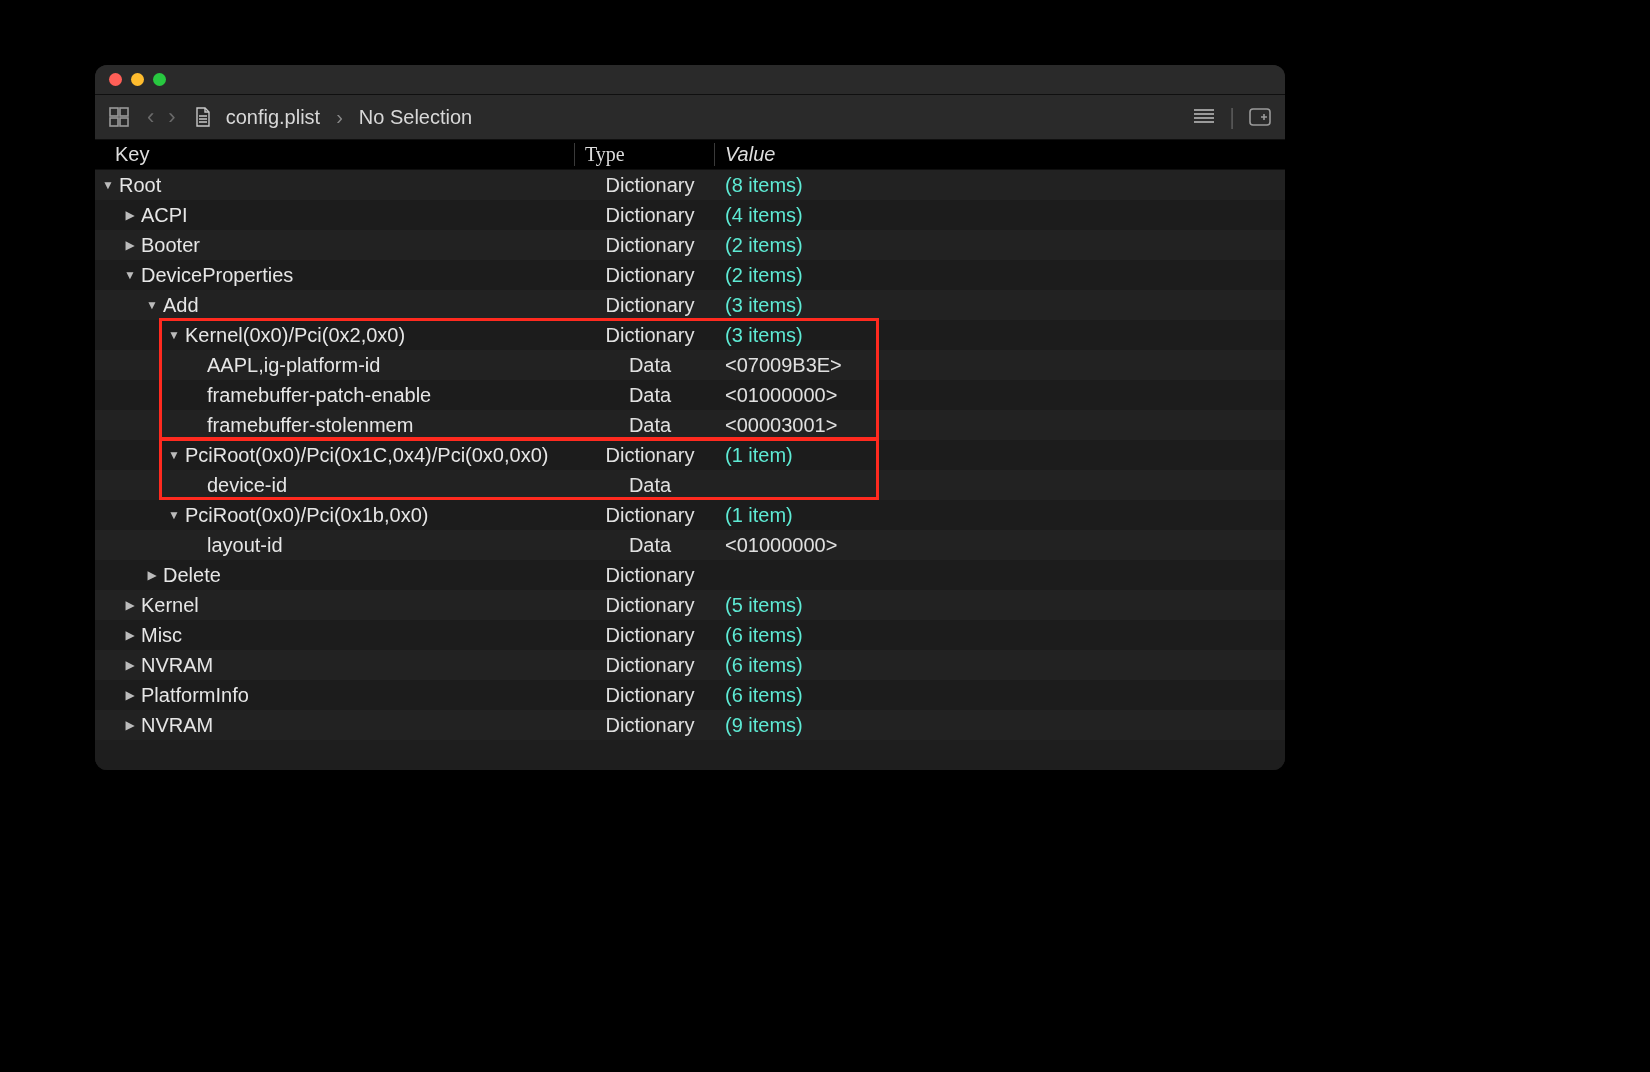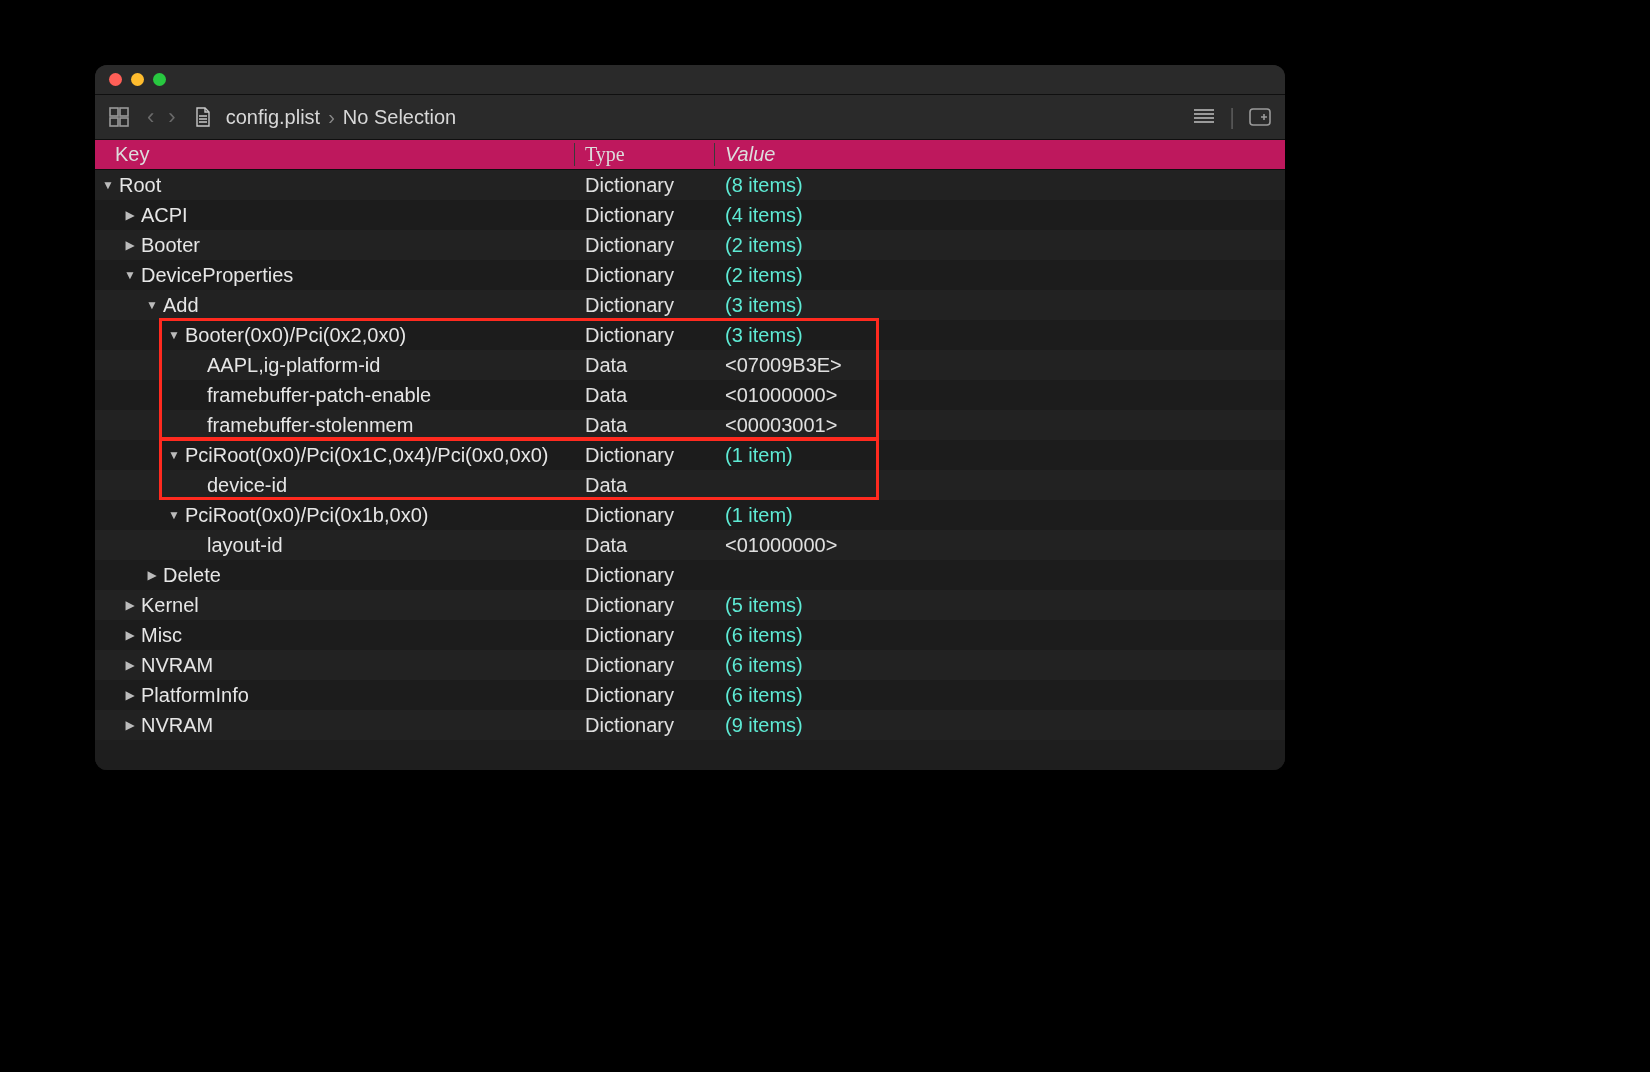--- a/index.html
+++ b/index.html
@@ -49,28 +49,28 @@
     display: flex;
     align-items: center;
     padding: 0 14px;
     gap: 14px;
     border-bottom: 1px solid #0f0f0f;
   }
   .tbicon { color: #9a9a9a; display: inline-flex; align-items: center; }
   .tbicon svg { display: block; }
   .navbtns { display:flex; gap:6px; }
   .navbtn { color:#6a6a6a; font-size:22px; padding:0 4px; user-select:none;}
-  .breadcrumb { display:flex; align-items:center; gap:8px; color:#d8d8d8; }
+  .breadcrumb { display:flex; align-items:center; gap:16px; color:#d8d8d8; }
   .breadcrumb .sep { color:#888; }
   .spacer { flex: 1; }
 
   
   .colhead {
     height: 30px;
-    background: #be185d;
+    background: #000000;
     display: flex;
     align-items: center;
     border-bottom: 1px solid #0f0f0f;
     font-weight: 400;
     color:#ddd;
     justify-content:center;
   }
   .col-key   { width: 480px; padding-left: 20px; border-right: 1px solid #3a3a3a; }
   .col-type  { width: 140px; padding-left: 10px; border-right: 1px solid #3a3a3a; font-family: Liberation Serif, serif; }
   .col-value { flex: 1; padding-left: 10px; font-style: italic; }
@@ -89,21 +89,21 @@
     width: 14px;
     display:inline-flex;
     justify-content:center;
     color:#bbb;
     font-size:12px;
     margin-right:4px;
     user-select:none;
   }
   .keycell { display:flex; align-items:center; width:480px; height:100%; }
   .keycell .indent { flex:0 0 auto; }
-  .typecell { width:140px; padding-left:10px; color:#e0e0e0; }
+  .typecell { width:140px; padding-left:10px; color:#e0e0e0;text-align:center; }
   .valcell  { flex:1; padding-left:10px; color:#e0e0e0; }
   .valmuted { color:#5eead4; }
 
   
   .hlbox {
     position:absolute;
     border: 3px solid #ff2a1f;
     pointer-events: none;
     z-index: 50;
   }
@@ -216,21 +216,21 @@
           <span class="disclosure">▼</span>
           <span>Add</span>
         </div>
         <div class="typecell">Dictionary</div>
         <div class="valcell valmuted">(3 items)</div>
       </div>
       <div class="row odd">
         <div class="keycell">
           <span class="indent" style="width: 72px;"></span>
           <span class="disclosure">▼</span>
-          <span>Booter(0x0)/Pci(0x2,0x0)</span>
+          <span>Kernel(0x0)/Pci(0x2,0x0)</span>
         </div>
         <div class="typecell">Dictionary</div>
         <div class="valcell valmuted">(3 items)</div>
       </div>
       <div class="row even">
         <div class="keycell">
           <span class="indent" style="width: 94px;"></span>
           <span class="disclosure"></span>
           <span>AAPL,ig-platform-id</span>
         </div>

